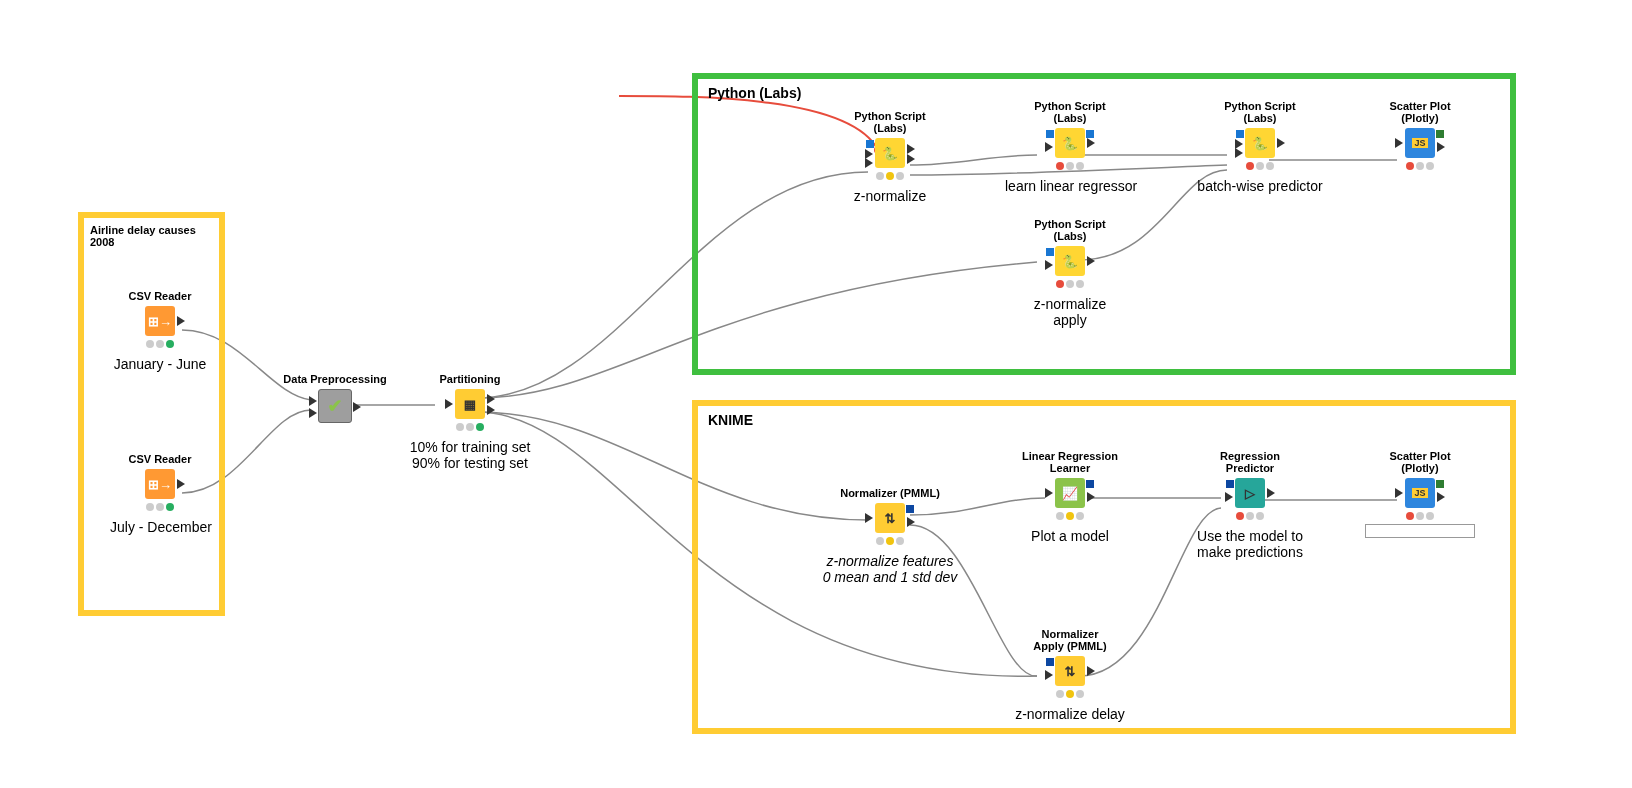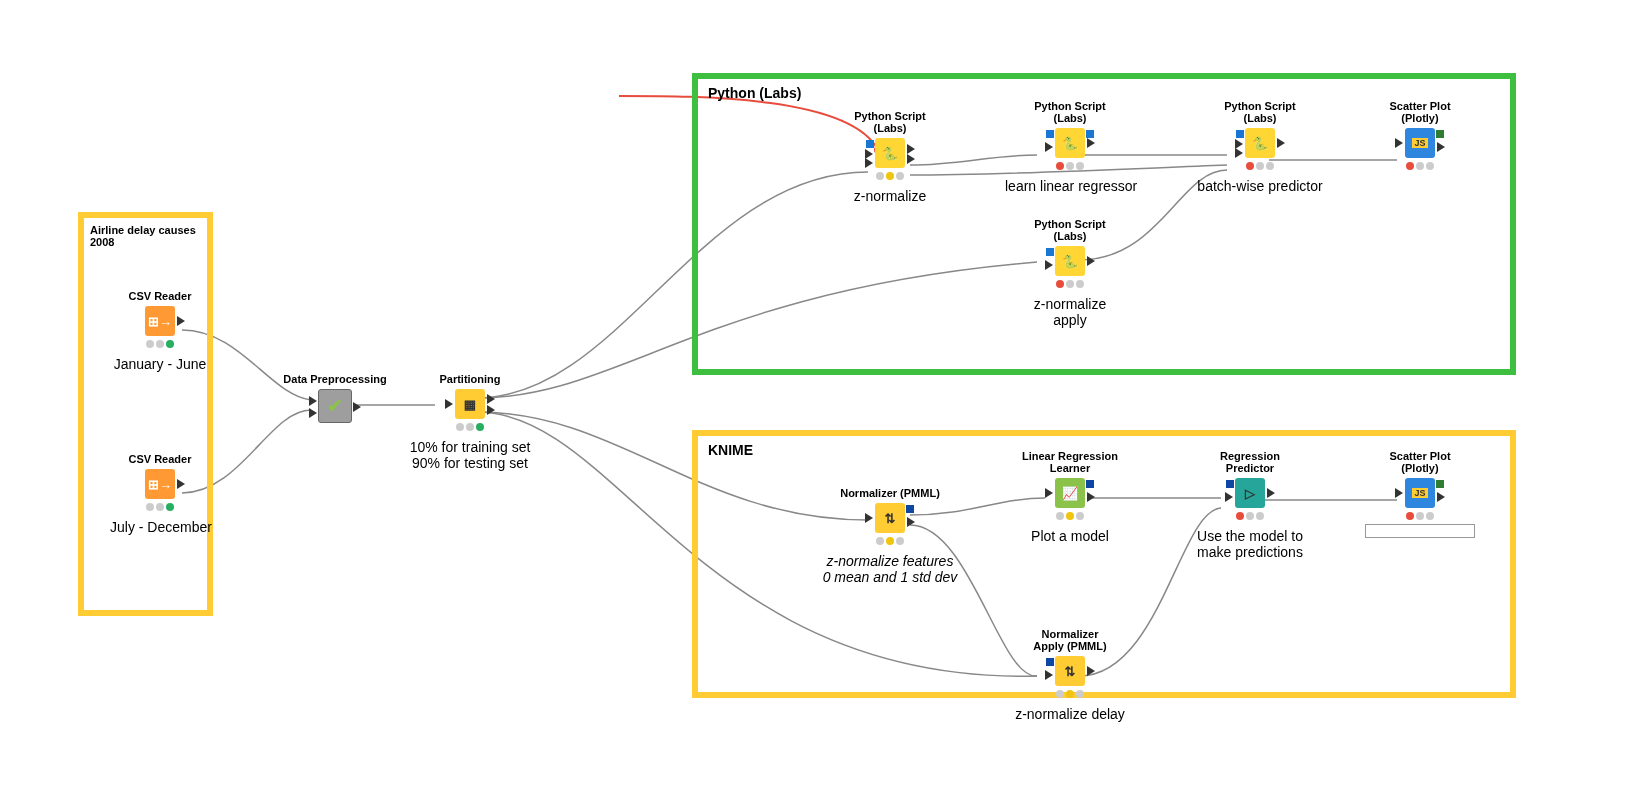--- a/index.html
+++ b/index.html
@@ -73,29 +73,29 @@
   <path d="M 1079 260 C 1160 260, 1180 170, 1227 170"></path>
   <path d="M 1269 160 C 1330 160, 1360 160, 1397 160"></path>
 
   <path d="M 910 515 C 970 515, 1000 498, 1045 498"></path>
   <path d="M 910 525 C 970 525, 1000 680, 1037 676"></path>
   <path d="M 1087 498 C 1160 498, 1180 498, 1221 498"></path>
   <path d="M 1079 676 C 1160 676, 1180 510, 1221 508"></path>
   <path d="M 1263 500 C 1330 500, 1360 500, 1397 500"></path>
 </svg>
 
-<div class="region-box" style="left:78px; top:212px; width:135px; height:404px; border-color:#ffcc33;">
+<div class="region-box" style="left:78px; top:212px; width:147px; height:404px; border-color:#ffcc33;">
   <div class="region-title" style="left:6px; top:6px; font-size:11px;">Airline delay causes 2008</div>
 </div>
 
 <div class="region-box" style="left:692px; top:73px; width:824px; height:302px; border-color:#3fbf3f;">
   <div class="region-title" style="left:10px; top:6px;">Python (Labs)</div>
 </div>
 
-<div class="region-box" style="left:692px; top:430px; width:824px; height:268px; border-color:#ffcc33;">
+<div class="region-box" style="left:692px; top:400px; width:824px; height:334px; border-color:#ffcc33;">
   <div class="region-title" style="left:10px; top:6px;">KNIME</div>
 </div>
 
 
 <div class="node" style="left:110px; top:290px; width:100px;">
   <div class="node-title">CSV Reader</div>
   <div class="node-icon icon-csv">
         <span class="glyph" style="color:#fff;">⊞→</span>
     <div class="port port-tri-out" style="right:-10px; top:10px;"></div>
   </div>

